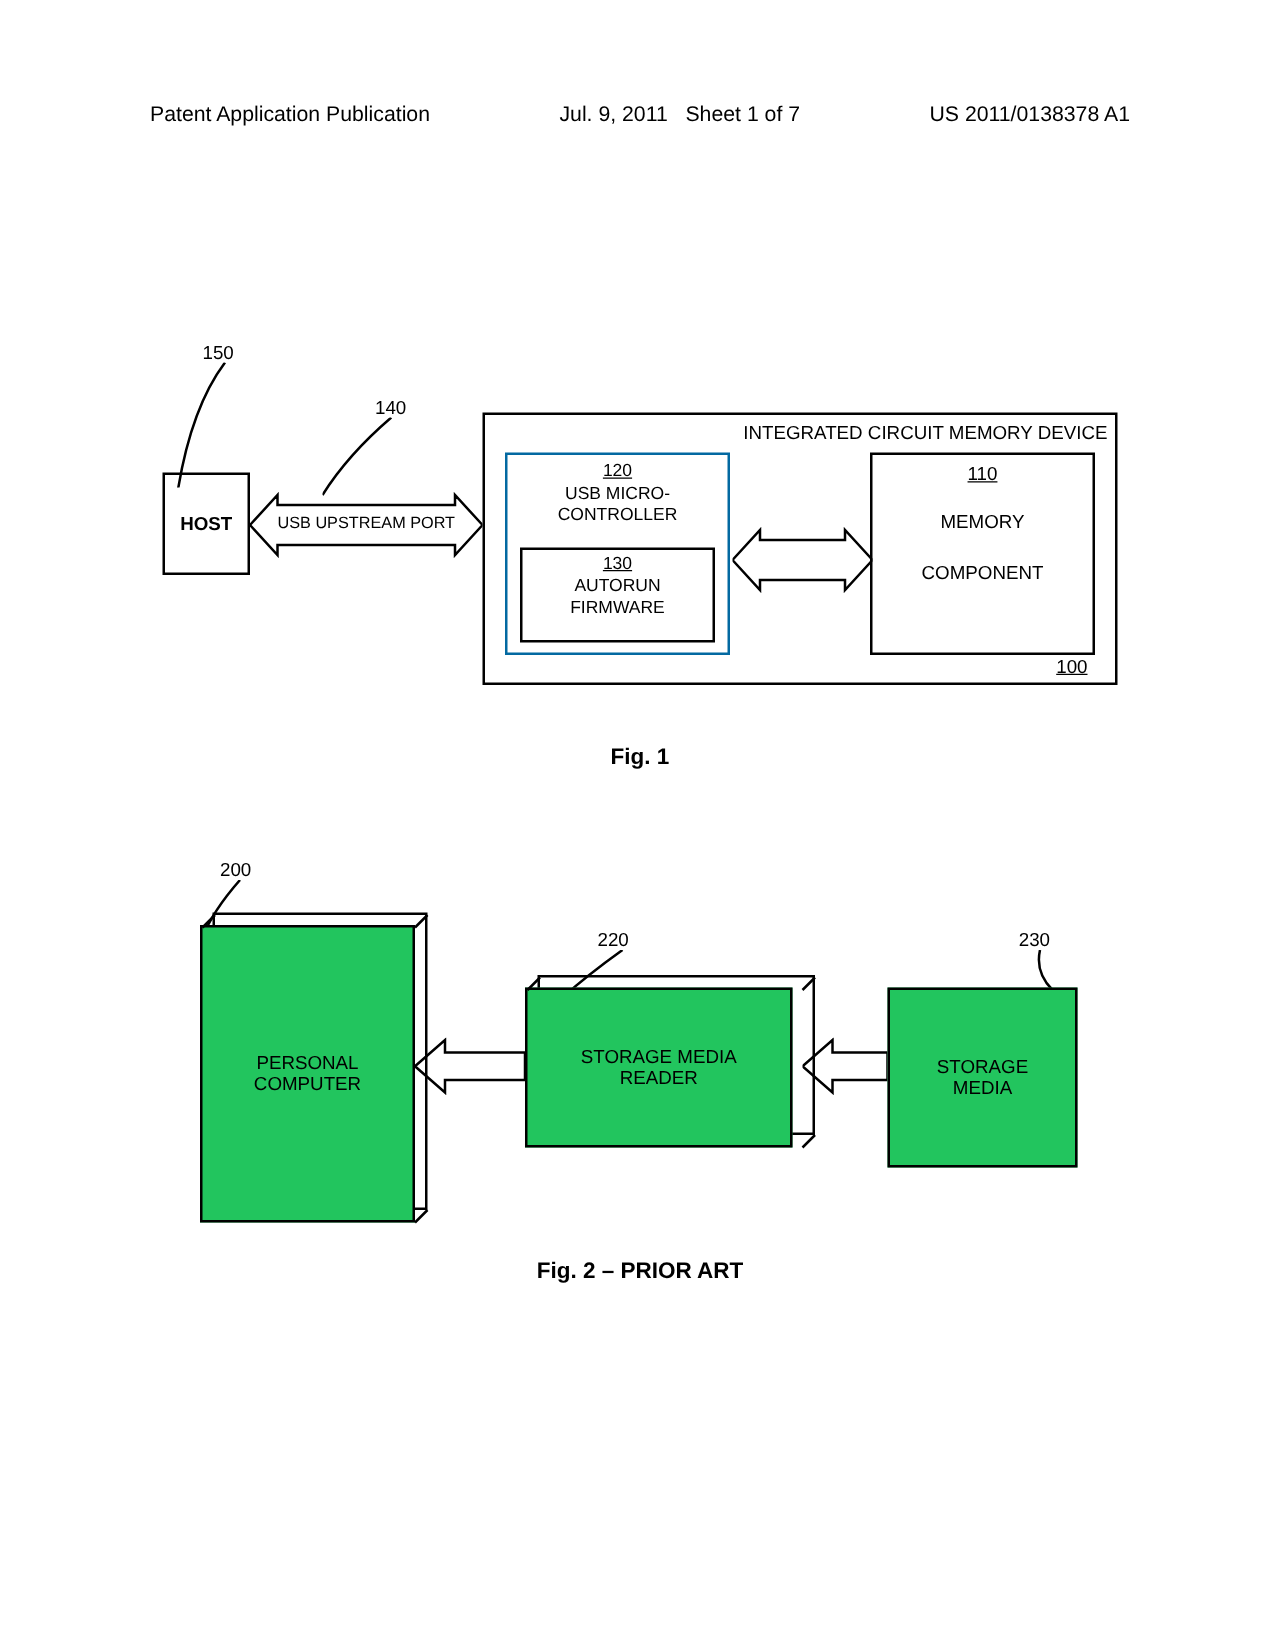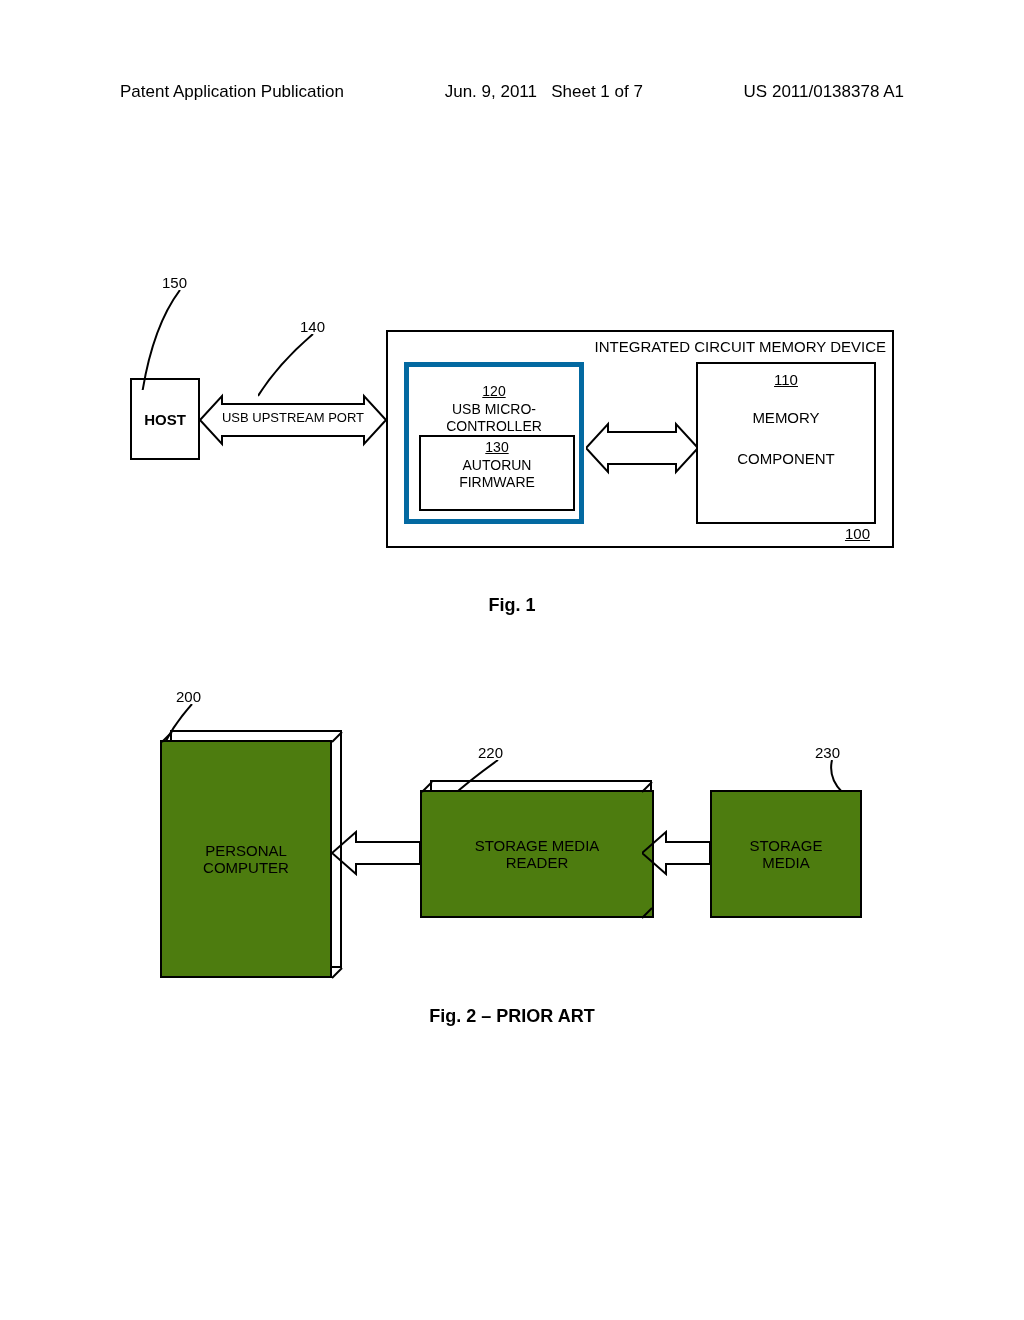--- a/index.html
+++ b/index.html
@@ -42,21 +42,21 @@
       position: absolute; top: 80px; left: 82px; width: 162px; text-align: center;
       font-size: 13px;
     }
     .ic-box {
       position: absolute; left: 256px; top: 0; width: 508px; height: 218px;
       border: 2px solid #000;
     }
     .ic-title { position: absolute; top: 6px; left: 0; right: 6px; text-align: right; font-size: 15px; }
     .usb-micro {
       position: absolute; left: 16px; top: 30px; width: 180px; height: 162px;
-      border: 5px solid #0369a1; text-align: center; padding-top: 16px;
+      border: 2px solid #0369a1; text-align: center; padding-top: 4px;
       font-size: 14px; line-height: 1.25;
     }
     .usb-micro .ref120 { text-decoration: underline; display: block; }
     .autorun {
       position: absolute; left: 10px; bottom: 8px; width: 156px; height: 76px;
       border: 2px solid #000; text-align: center; padding-top: 2px;
       font-size: 14px; line-height: 1.25;
     }
     .autorun .ref130 { text-decoration: underline; display: block; }
     .mem-box {
@@ -75,42 +75,42 @@
     .lead-140 { position: absolute; left: 300px; top: 318px; font-size: 15px; }
 
     .fig1-caption {
       position: absolute; top: 595px; left: 0; right: 0; text-align: center;
       font-size: 18px; font-weight: bold;
     }
 
     
     .fig2 { position: absolute; top: 730px; left: 160px; width: 700px; height: 280px; }
     .box3d {
-      position: absolute; border: 2px solid #000; background: #4d7c0f;
+      position: absolute; border: 2px solid #000; background: #22c55e;
       text-align: center; display: flex; flex-direction: column;
       align-items: center; justify-content: center; font-size: 15px;
     }
     .box3d::before {
       content: ''; position: absolute; border: 2px solid #000;
       top: -12px; left: 8px; right: -8px; height: 10px;
       transform: skewX(-40deg); transform-origin: bottom left;
       background: #fff; z-index: -1;
     } 
     .box3d::before { display: none; }
 
     .pc-box {
       left: 0; top: 10px; width: 172px; height: 238px;
     }
     .pc-shadow { position: absolute; left: 10px; top: 0; width: 172px; height: 238px; border: 2px solid #000; }
     .reader-box {
-      left: 260px; top: 60px; width: 234px; height: 128px;
+      left: 260px; top: 60px; width: 214px; height: 128px;
     }
     .reader-shadow { position: absolute; left: 270px; top: 50px; width: 222px; height: 128px; border: 2px solid #000; }
     .media-box {
-      left: 550px; top: 60px; width: 152px; height: 128px;
+      left: 550px; top: 60px; width: 152px; height: 144px;
     }
     .arrow2a { position: absolute; left: 172px; top: 100px; width: 88px; height: 46px; }
     .arrow2b { position: absolute; left: 482px; top: 100px; width: 68px; height: 46px; }
     .arrow2a svg, .arrow2b svg { width: 100%; height: 100%; }
 
     .lead-200 { position: absolute; left: 176px; top: 688px; font-size: 15px; }
     .lead-220 { position: absolute; left: 478px; top: 744px; font-size: 15px; text-align: center; }
     .lead-230 { position: absolute; left: 815px; top: 744px; font-size: 15px; }
 
     .fig2-caption {
@@ -119,21 +119,21 @@
     }
   </style>
 </head>
 <body>
 
 <div class="page">
 
   <div class="header">
     <span class="header-left">Patent Application Publication</span>
     <span class="header-center">
-      <span>Jun. 9, 2011</span>&nbsp;&nbsp;
+      <span>Jul. 9, 2011</span>&nbsp;&nbsp;
       <span>Sheet 1 of 7</span>
     </span>
     <span class="header-right">US 2011/0138378 A1</span>
   </div>
 
   <div class="lead-150">150</div>
   <svg style="position:absolute; left:140px; top:290px;" width="80" height="100">
     <path d="M 40 0 Q 10 40 0 118" stroke="#000" fill="none" stroke-width="2"></path>
   </svg>
   <div class="lead-140">140</div>

